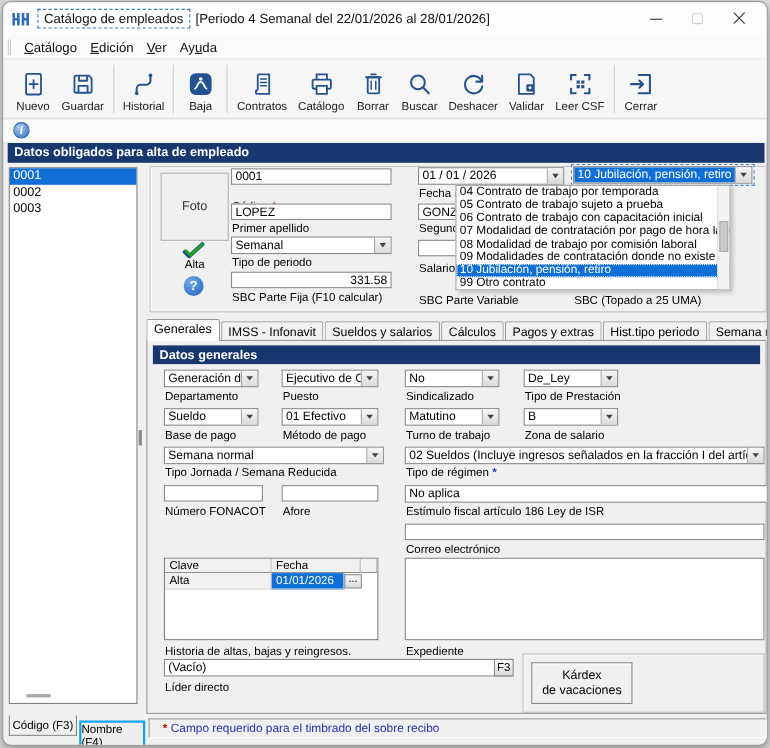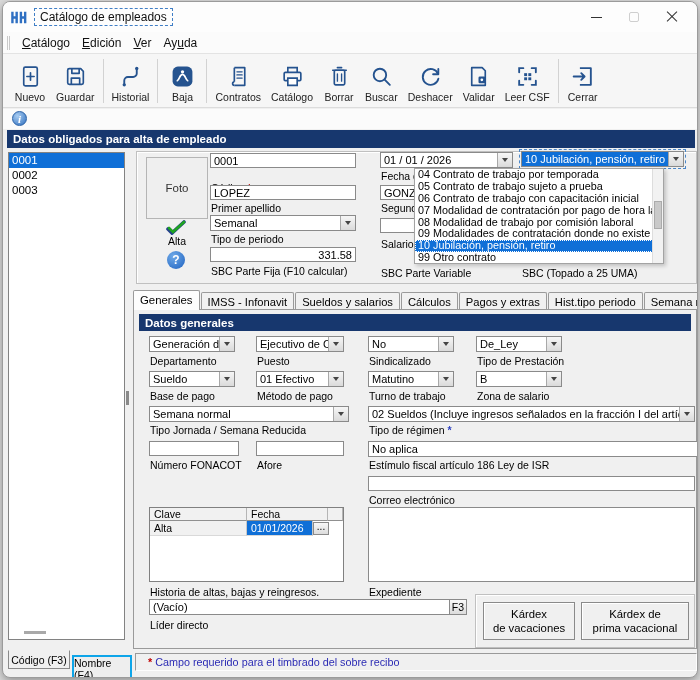--- a/index.html
+++ b/index.html
@@ -114,20 +114,21 @@
 
 <div id="stage">
 <div id="win">
 
   <div class="titlebar">
     <svg width="17" height="15" viewBox="0 0 24 20">
       <path d="M2 2v16M8 2v16M2 10h6" stroke="#2e6fc2" stroke-width="3.4" fill="none"></path>
       <path d="M14 2v16M20 2v16M14 10h6" stroke="#2e6fc2" stroke-width="3.4" fill="none"></path>
     </svg>
     <span class="title-sel">Catálogo de empleados</span>
+    <span class="title-rest">[Periodo 4 Semanal del 22/01/2026 al 28/01/2026]</span>
     <div class="wincontrols">
       <div class="wbtn">
             <div class="min-glyph"></div>
           </div>
       <div class="wbtn">
             <div class="max-glyph"></div>
           </div>
       <div class="wbtn">
             <div class="x-glyph">
               <i></i>
@@ -467,24 +468,20 @@
         <span>(Vacío)</span>
       </div>
   <div class="f3btn" style="left:446px;top:597px;">F3</div>
   <div class="lbl" style="left:147px;top:617px;">Líder directo</div>
 
   <div class="kframe"></div>
   <div class="kbtn" style="left:480px;width:92px;">
     <span>Kárdex</span>
     <span>de vacaciones</span>
   </div>
-  <div class="kbtn" style="left:578px;width:108px;">
-    <span>Kárdex de</span>
-    <span>prima vacacional</span>
-  </div>
 
   <div class="statusbar">
     <span class="req-red">*</span>
     <span class="txt">Campo requerido para el timbrado del sobre recibo</span>
   </div>
 
 </div>
 </div>
 
 </body></html>

